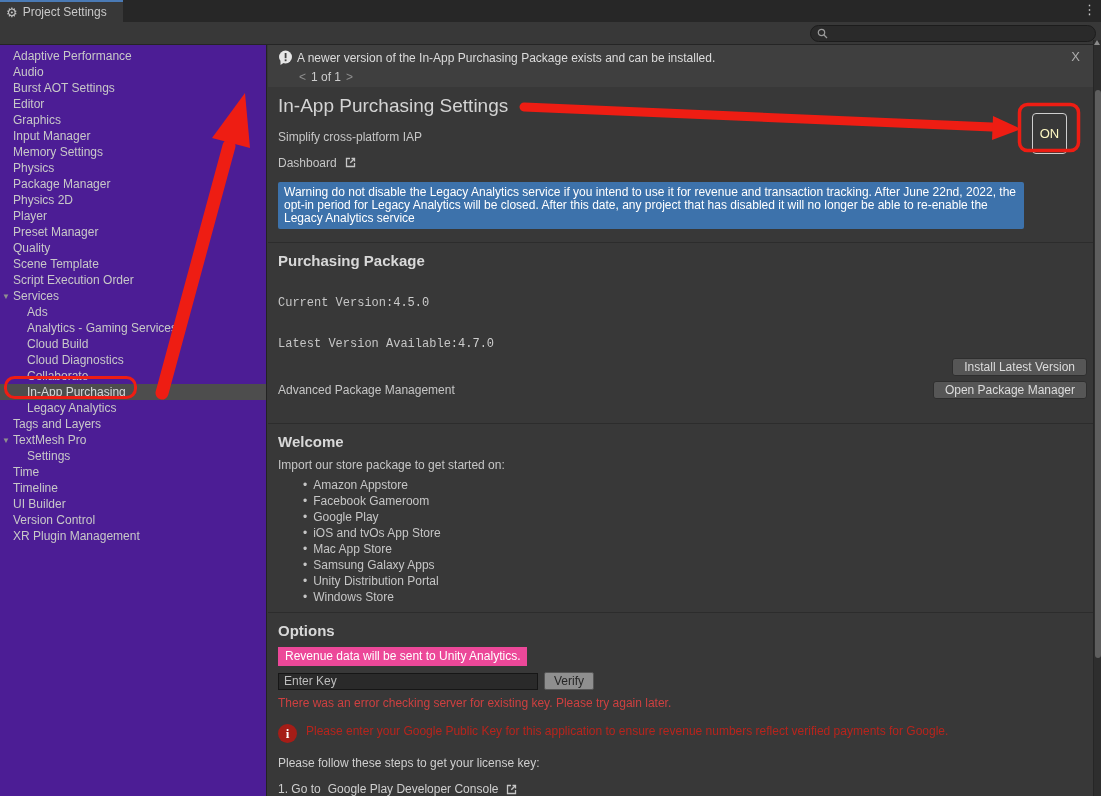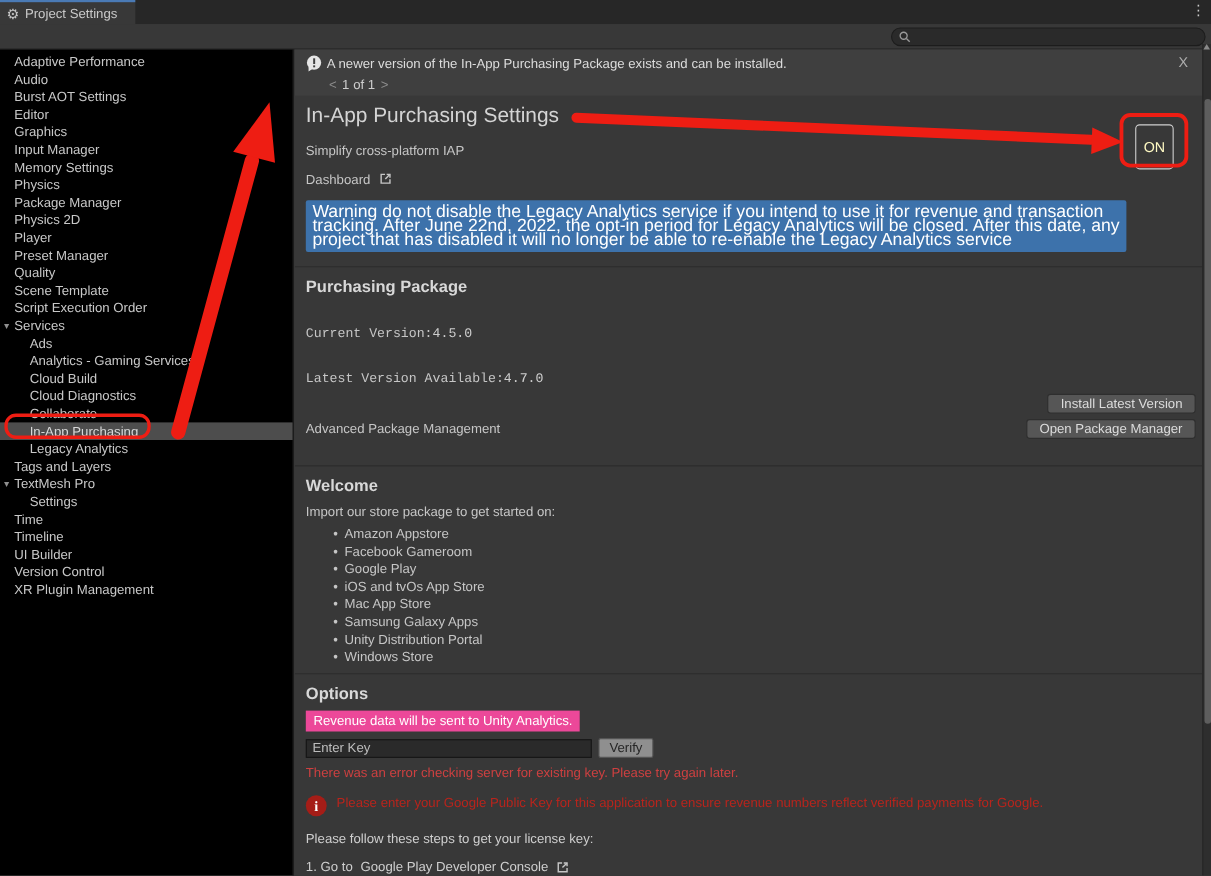--- a/index.html
+++ b/index.html
@@ -22,41 +22,41 @@
   .toolbar { position:absolute; left:0; top:22px; width:1101px; height:23px; background:#383838; border-bottom:1px solid #252525; }
   .searchbox {
     position:absolute; left:810px; top:3px; width:286px; height:17px;
     background:#2a2a2a; border:1px solid #1c1c1c; border-radius:9px;
     display:flex; align-items:center; padding:0 6px; gap:4px;
   }
   .searchbox input { flex:1; background:transparent; border:none; outline:none; color:#cfcfcf; font-size:11px; font-family:"Liberation Sans",sans-serif; }
   
   .sidebar {
     position:absolute; left:0; top:45px; width:267px; height:751px;
-    background:#000000; border-right:1px solid #232323; padding-top:3px;
+    background:#4c1d95; border-right:1px solid #232323; padding-top:3px;
   }
   .side-item { height:16px; line-height:16px; font-size:12px; color:#c8c8c8; position:relative; white-space:nowrap; cursor:default; }
   .side-item.ind0 { padding-left:13px; }
   .side-item.ind1 { padding-left:27px; }
   .side-item.sel { background:#4d4d4d; color:#d8d8d8; }
   .disclosure { position:absolute; left:2px; top:1px; font-size:8px; color:#8f8f8f; }
   
   .main { position:absolute; left:268px; top:45px; width:825px; height:751px; background:#383838; overflow:hidden; }
   .banner { position:relative; height:42px; background:#3f3f3f;padding-left:40px; }
   .banner-icon { position:absolute; left:10px; top:5px; }
   .banner-msg { position:absolute; left:29px; top:6px; font-size:12px; color:#dcdcdc; }
   .pager { position:absolute; left:31px; top:25px; font-size:12px; color:#cdcdcd; display:flex; gap:5px; }
   .pager .chev { color:#8f8f8f; }
   .banner-close { position:absolute; right:13px; top:4px; color:#adadad; font-size:13px; cursor:default; }
   .title { margin:8px 0 0 10px; font-size:19px; color:#d4d4d4; }
   .subtitle { margin:13px 0 0 10px; font-size:12px; color:#c6c6c6; }
   .dash-row { margin:12px 0 0 10px; font-size:12px; color:#c6c6c6; display:flex; gap:7px; }
   .warnbox {
     margin:12px 0 0 10px; width:746px; background:#3d72ab; color:#fff;
-    font-size:16px; line-height:13px; padding:4px 6px; border-radius:2px;
+    font-size:12px; line-height:13px; padding:4px 6px; border-radius:2px;
   }
   .divider { height:1px; background:#2c2c2c; margin-top:13px; }
   .divider.d2 { margin-top:24px; }
   .divider.d3 { margin-top:7px; }
   .sec-heading { margin:9px 0 0 10px; font-size:15px; font-weight:bold; color:#d8d8d8; }
   .kv-row { display:flex; justify-content:flex-start; margin:27px 11px 0 10px; font-size:12px; color:#c6c6c6;font-family:Liberation Mono, monospace; }
   .kv-row .val { color:#cdcdcd; }
   .btn-row { display:flex; justify-content:flex-end; margin:7px 6px 0 0; }
   .btn-row.between { justify-content:space-between; margin-left:10px; align-items:center; margin-top:5px; }
   .btn {

